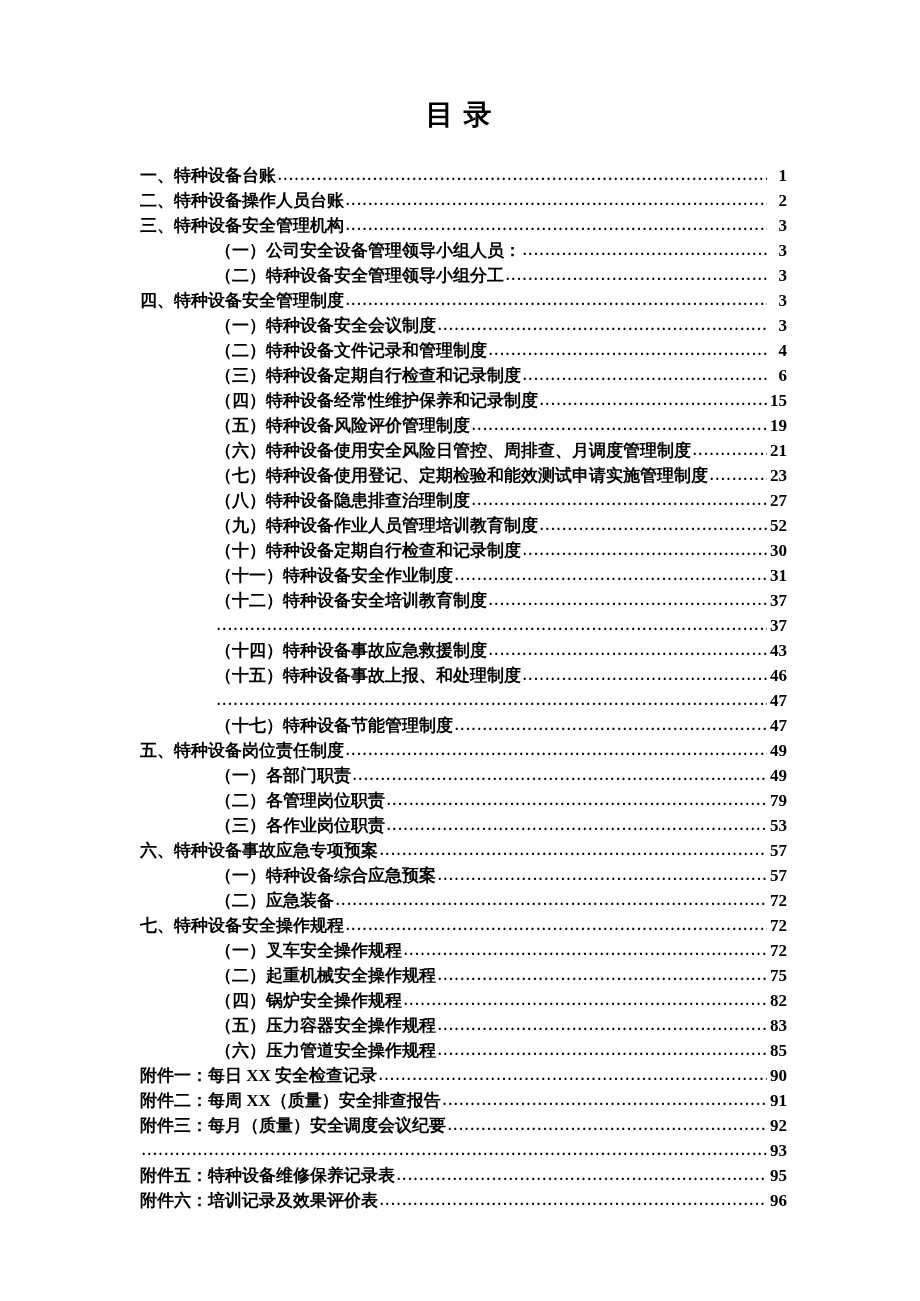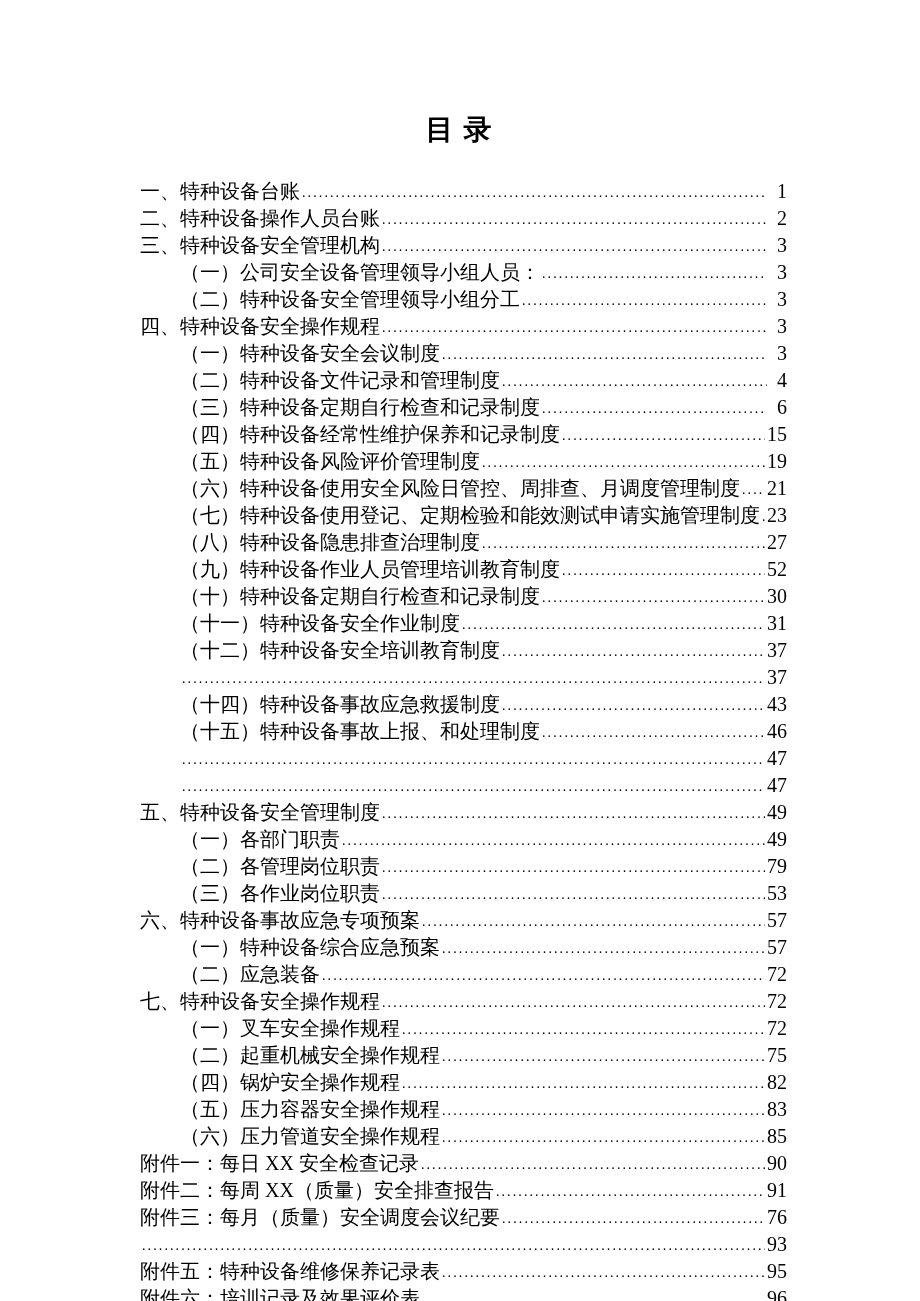--- a/index.html
+++ b/index.html
@@ -17,33 +17,34 @@
       margin:0 auto;
       box-sizing:border-box;
       padding:80px 133px 80px 140px; 
     }
     h1.title {
       text-align:center;
       font-family:"SimSun","宋体","Songti SC","KaiTi","Times New Roman",serif;
       font-size:28px;
       font-weight:700;
       letter-spacing:10px;
-      margin:29px 0 28px;
+      margin:14px 0 28px;
     }
     .toc {
-      font-size:20px;
+      font-size:17px;
       line-height:24px;
+      font-weight:bold;
     }
     .toc .entry {
       display:flex;
       align-items:baseline;
       white-space:nowrap;
     }
     .toc .entry.level1 { margin-left:0; }
-    .toc .entry.level2 { margin-left:40px; }
+    .toc .entry.level2 { margin-left:75px; }
     .toc .entry .label { flex:0 0 auto; }
     .toc .entry .dots {
       flex:1 1 auto;
       overflow:hidden;
       position:relative;
       margin:0 2px;
       color:#000;
     }
     .toc .entry .dots::after {
       content:"..............................................................................................................................................................................";
@@ -84,21 +85,21 @@
         <span class="label">（一）公司安全设备管理领导小组人员：</span>
         <span class="dots"></span>
         <span class="page-num">3</span>
       </div>
       <div class="entry level2">
         <span class="label">（二）特种设备安全管理领导小组分工</span>
         <span class="dots"></span>
         <span class="page-num">3</span>
       </div>
       <div class="entry level1">
-        <span class="label">四、特种设备安全操作规程</span>
+        <span class="label">四、特种设备安全管理制度</span>
         <span class="dots"></span>
         <span class="page-num">3</span>
       </div>
       <div class="entry level2">
         <span class="label">（一）特种设备安全会议制度</span>
         <span class="dots"></span>
         <span class="page-num">3</span>
       </div>
       <div class="entry level2">
         <span class="label">（二）特种设备文件记录和管理制度</span>
@@ -167,25 +168,26 @@
       <div class="entry level2">
         <span class="label">（十五）特种设备事故上报、和处理制度</span>
         <span class="dots"></span>
         <span class="page-num">46</span>
       </div>
       <div class="entry level2">
         <span class="dots"></span>
         <span class="page-num">47</span>
       </div>
       <div class="entry level2">
+        <span class="label">（十七）特种设备节能管理制度</span>
         <span class="dots"></span>
         <span class="page-num">47</span>
       </div>
       <div class="entry level1">
-        <span class="label">五、特种设备安全管理制度</span>
+        <span class="label">五、特种设备岗位责任制度</span>
         <span class="dots"></span>
         <span class="page-num">49</span>
       </div>
       <div class="entry level2">
         <span class="label">（一）各部门职责</span>
         <span class="dots"></span>
         <span class="page-num">49</span>
       </div>
       <div class="entry level2">
         <span class="label">（二）各管理岗位职责</span>
@@ -248,21 +250,21 @@
         <span class="page-num">90</span>
       </div>
       <div class="entry level1">
         <span class="label">附件二：每周 XX（质量）安全排查报告</span>
         <span class="dots"></span>
         <span class="page-num">91</span>
       </div>
       <div class="entry level1">
         <span class="label">附件三：每月（质量）安全调度会议纪要</span>
         <span class="dots"></span>
-        <span class="page-num">76</span>
+        <span class="page-num">92</span>
       </div>
       <div class="entry level1">
         <span class="dots"></span>
         <span class="page-num">93</span>
       </div>
       <div class="entry level1">
         <span class="label">附件五：特种设备维修保养记录表</span>
         <span class="dots"></span>
         <span class="page-num">95</span>
       </div>

